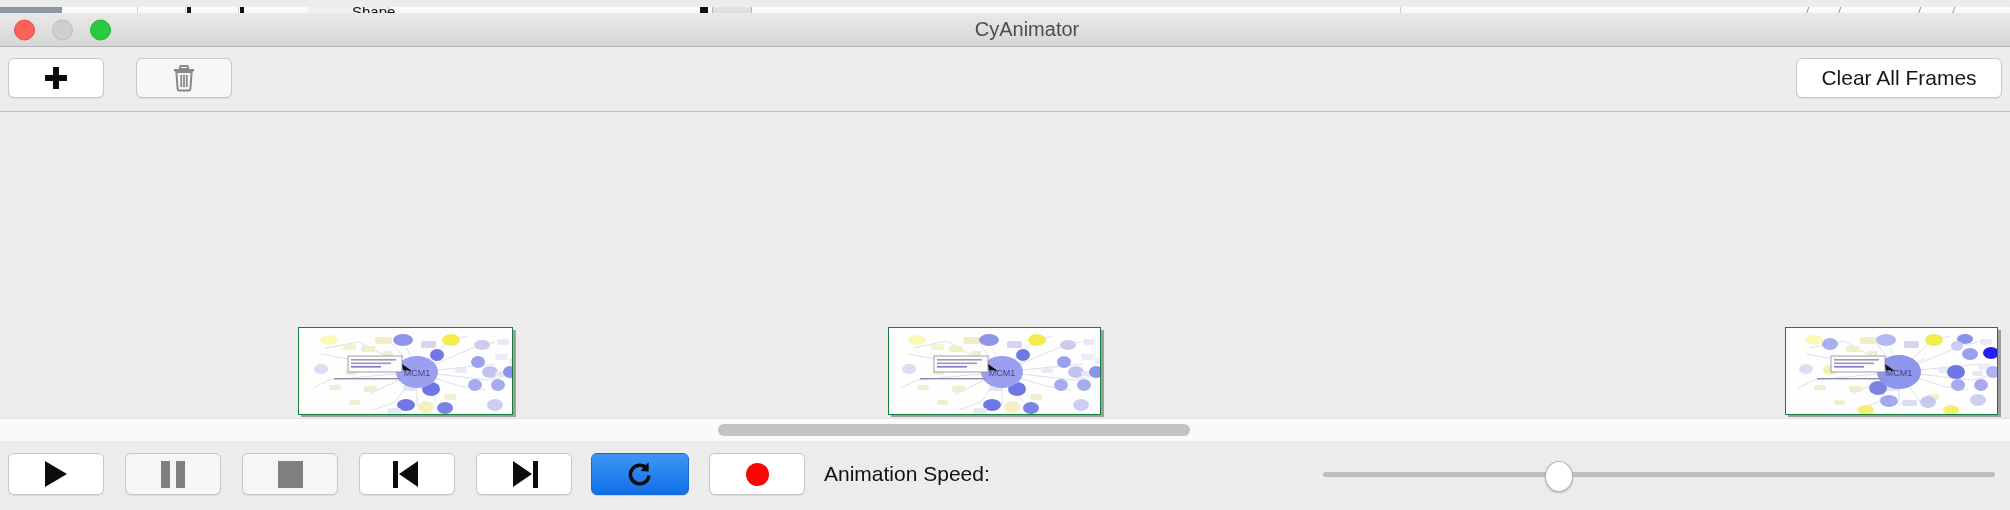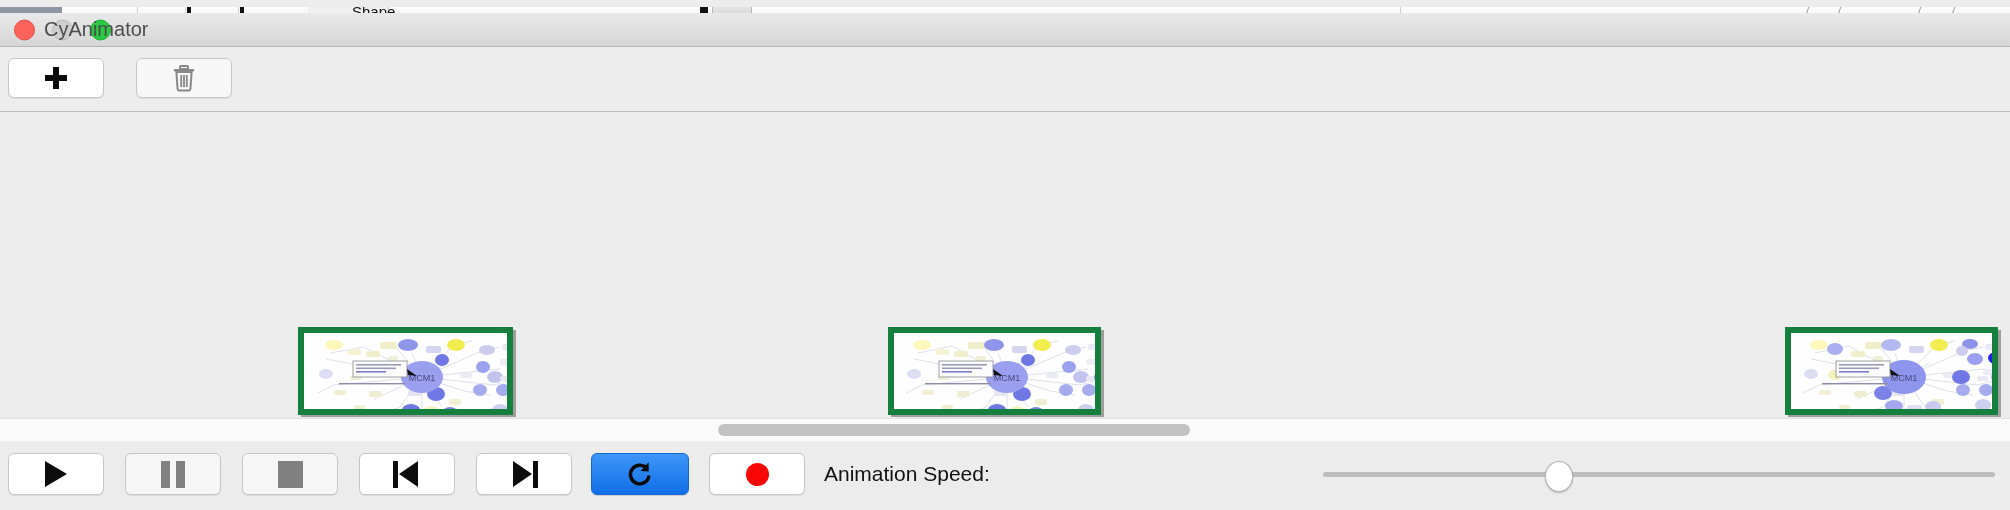--- a/index.html
+++ b/index.html
@@ -27,21 +27,21 @@
   
   .titlebar{position:absolute;left:0;top:13px;width:2010px;height:33px;
     background:linear-gradient(#e9e9e9,#d6d6d6);
     border-bottom:1px solid #b4b4b4;}
   .traffic{position:absolute;top:50%;transform:translateY(-50%);
     width:19px;height:19px;border-radius:50%;}
   .tl-red{left:14px;background:#fb6259;border:1px solid #e0514a;}
   .tl-yellow{left:52px;background:#cfcfcf;border:1px solid #bcbcbc;}
   .tl-green{left:90px;background:#27ca40;border:1px solid #23b33a;}
   .title-text{position:absolute;left:0;right:0;top:0;height:33px;line-height:33px;
-    text-align:left;font-size:20px;color:#4d4d4d;padding-left:44px;}
+    text-align:center;font-size:20px;color:#4d4d4d;padding-left:44px;}
 
   
   .toolbar{position:absolute;left:0;top:47px;width:2010px;height:64px;background:#ededed;
     border-bottom:1px solid #bdbdbd;}
   .btn{position:absolute;border:1px solid #c6c6c6;border-radius:6px;
     background:#ffffff;box-shadow:0 1px 0 rgba(0,0,0,0.07);
     display:flex;align-items:center;justify-content:center;
     font-size:20px;color:#161616;box-sizing:border-box;}
   .btn.dim{background:#f7f7f7;}
   #add-frame-button{left:8px;top:11px;width:96px;height:40px;}
@@ -51,21 +51,21 @@
   .plus-icon{position:relative;width:22px;height:22px;}
   .plus-icon::before,.plus-icon::after{content:"";position:absolute;background:#0c0c0c;}
   .plus-icon::before{left:8px;top:0;width:6px;height:22px;}
   .plus-icon::after{left:0;top:8px;width:22px;height:6px;}
 
   
   .timeline{position:absolute;left:0;top:112px;width:2010px;height:305px;background:#ececec;
     overflow:hidden;}
 
   .frame{position:absolute;box-sizing:border-box;
-    background:#404040;border:6px solid #15803d;
+    background:#404040;border:1px solid #15803d;
     box-shadow:3px 3px 0 0 #9e9e9e;overflow:hidden;}
   .frame-inner{position:absolute;inset:0;background:#fefefe;}
 
   
   .scrollbar{position:absolute;left:0;top:418px;width:2010px;height:22px;
     background:#fafafa;border-top:1px solid #e2e2e2;border-bottom:1px solid #c6c6c6;}
   .scroll-thumb{position:absolute;top:5px;height:12px;border-radius:6px;background:#c3c3c3;}
 
   
   .controlbar{position:absolute;left:0;top:441px;width:2010px;height:83px;background:#ececec;}
@@ -133,20 +133,23 @@
     </div>
     <div class="btn dim" id="delete-frame-button">
       <svg width="26" height="28" viewBox="0 0 26 28">
         <rect x="9" y="2" width="8" height="3" rx="1" fill="none" stroke="#888" stroke-width="2"></rect>
         <rect x="3" y="5" width="20" height="2.4" fill="#888"></rect>
         <path d="M5.4 8 L6.6 25 Q6.7 26.4 8 26.4 L18 26.4 Q19.3 26.4 19.4 25 L20.6 8 Z" fill="none" stroke="#888" stroke-width="2"></path>
         <rect x="9.3" y="11" width="1.8" height="12" fill="#888"></rect>
         <rect x="12.1" y="11" width="1.8" height="12" fill="#888"></rect>
         <rect x="14.9" y="11" width="1.8" height="12" fill="#888"></rect>
       </svg>
+    </div>
+    <div class="btn" id="clear-all-frames-button">
+      <span>Clear All Frames</span>
     </div>
   </div>
 
   <div class="timeline">
 
     <div class="frame" style="left:298px;top:215px;width:215px;height:88px;">
       <div class="frame-inner">
         <svg width="215" height="88" viewBox="0 0 215 88">
           <g stroke="#c9c9d9" stroke-width="0.6" fill="none">
             <path d="M118 44 L60 14 M118 44 L88 10 M118 44 L150 12 M118 44 L178 18 M118 44 L196 36 M118 44 L190 52 M118 44 L160 58 M118 44 L138 74 M118 44 L118 78 M118 44 L96 74 M118 44 L70 66 M118 44 L30 52 M118 44 L22 26 M118 44 L108 20 M118 44 L143 30

